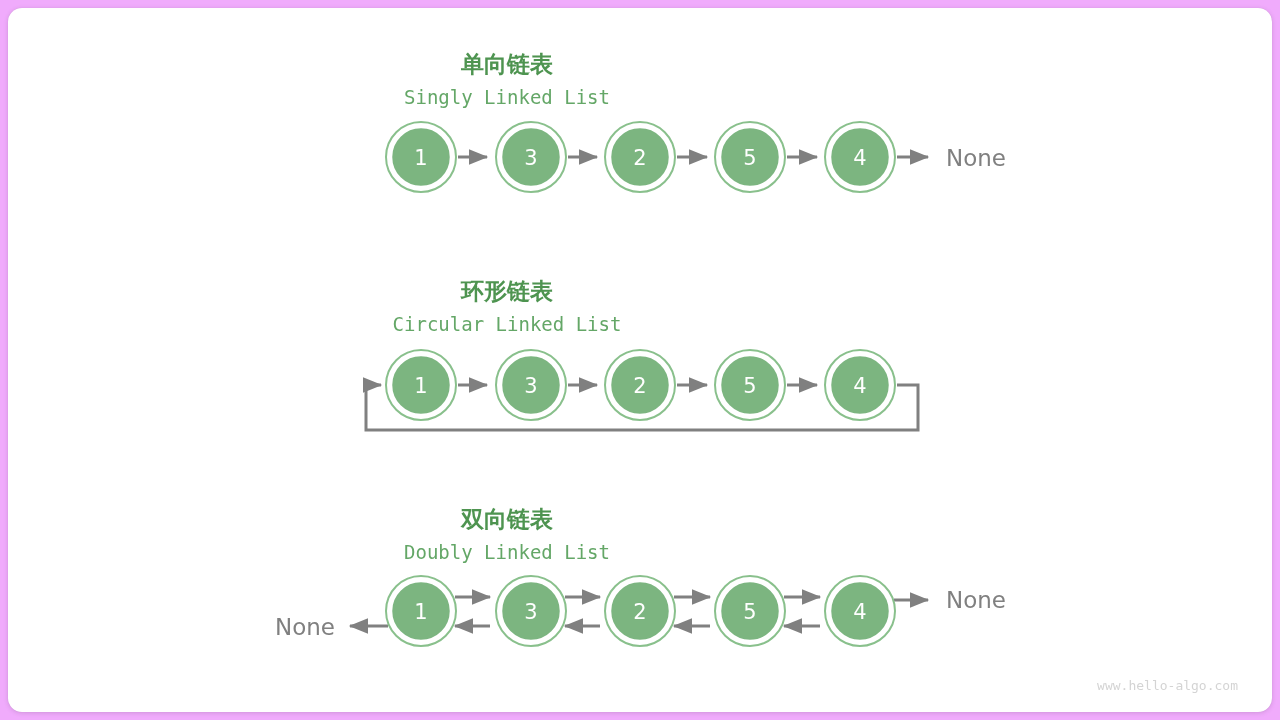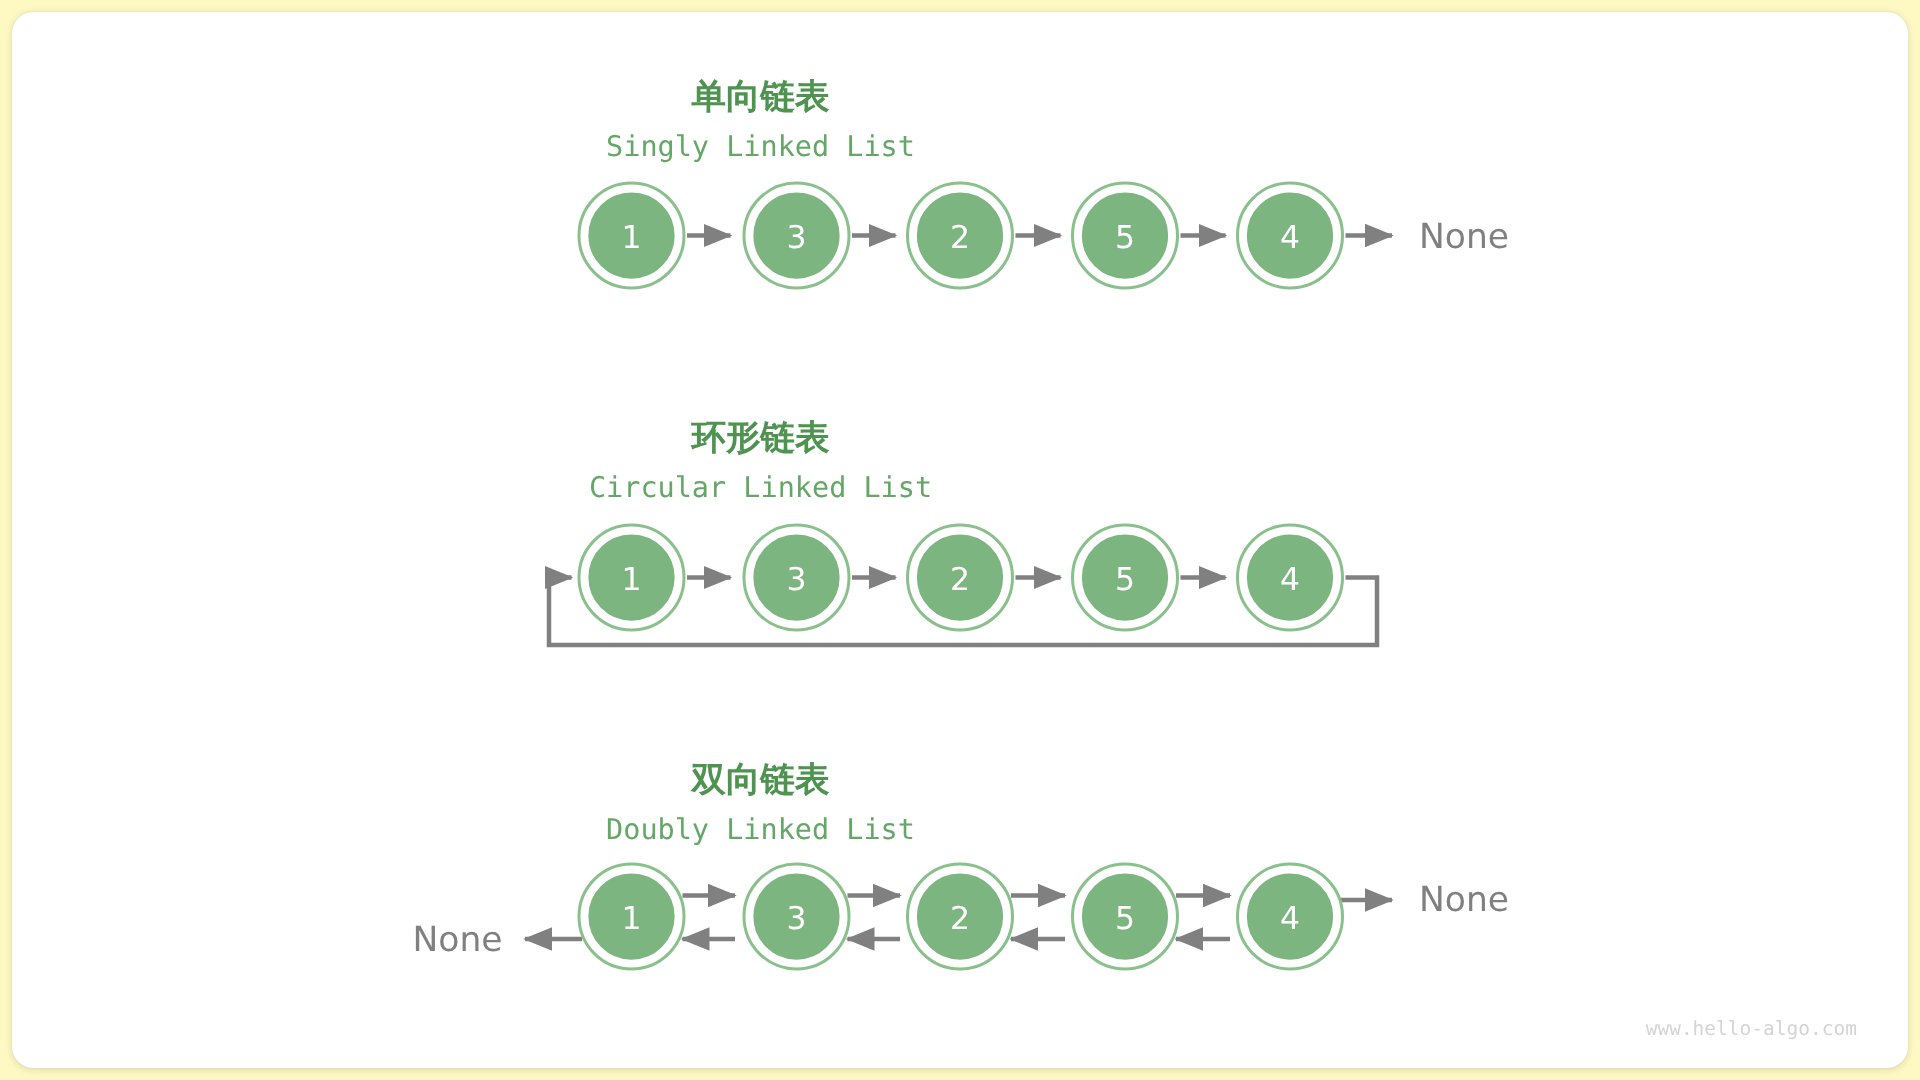--- a/index.html
+++ b/index.html
@@ -10,21 +10,21 @@
   body {
     width: 1280px;
     height: 720px;
     font-family: "DejaVu Sans", "Liberation Sans", sans-serif;
     overflow: hidden;
   }
   #page {
     position: relative;
     width: 1280px;
     height: 720px;
-    background: #fef9c3;
+    background: #f0abfc;
   }
   #card {
     position: absolute;
     left: 8px;
     top: 8px;
     width: 1264px;
     height: 704px;
     background: #ffffff;
     border-radius: 14px;
     box-shadow: 0 1px 5px rgba(0,0,0,0.13), 0 0 1px rgba(0,0,0,0.10);

